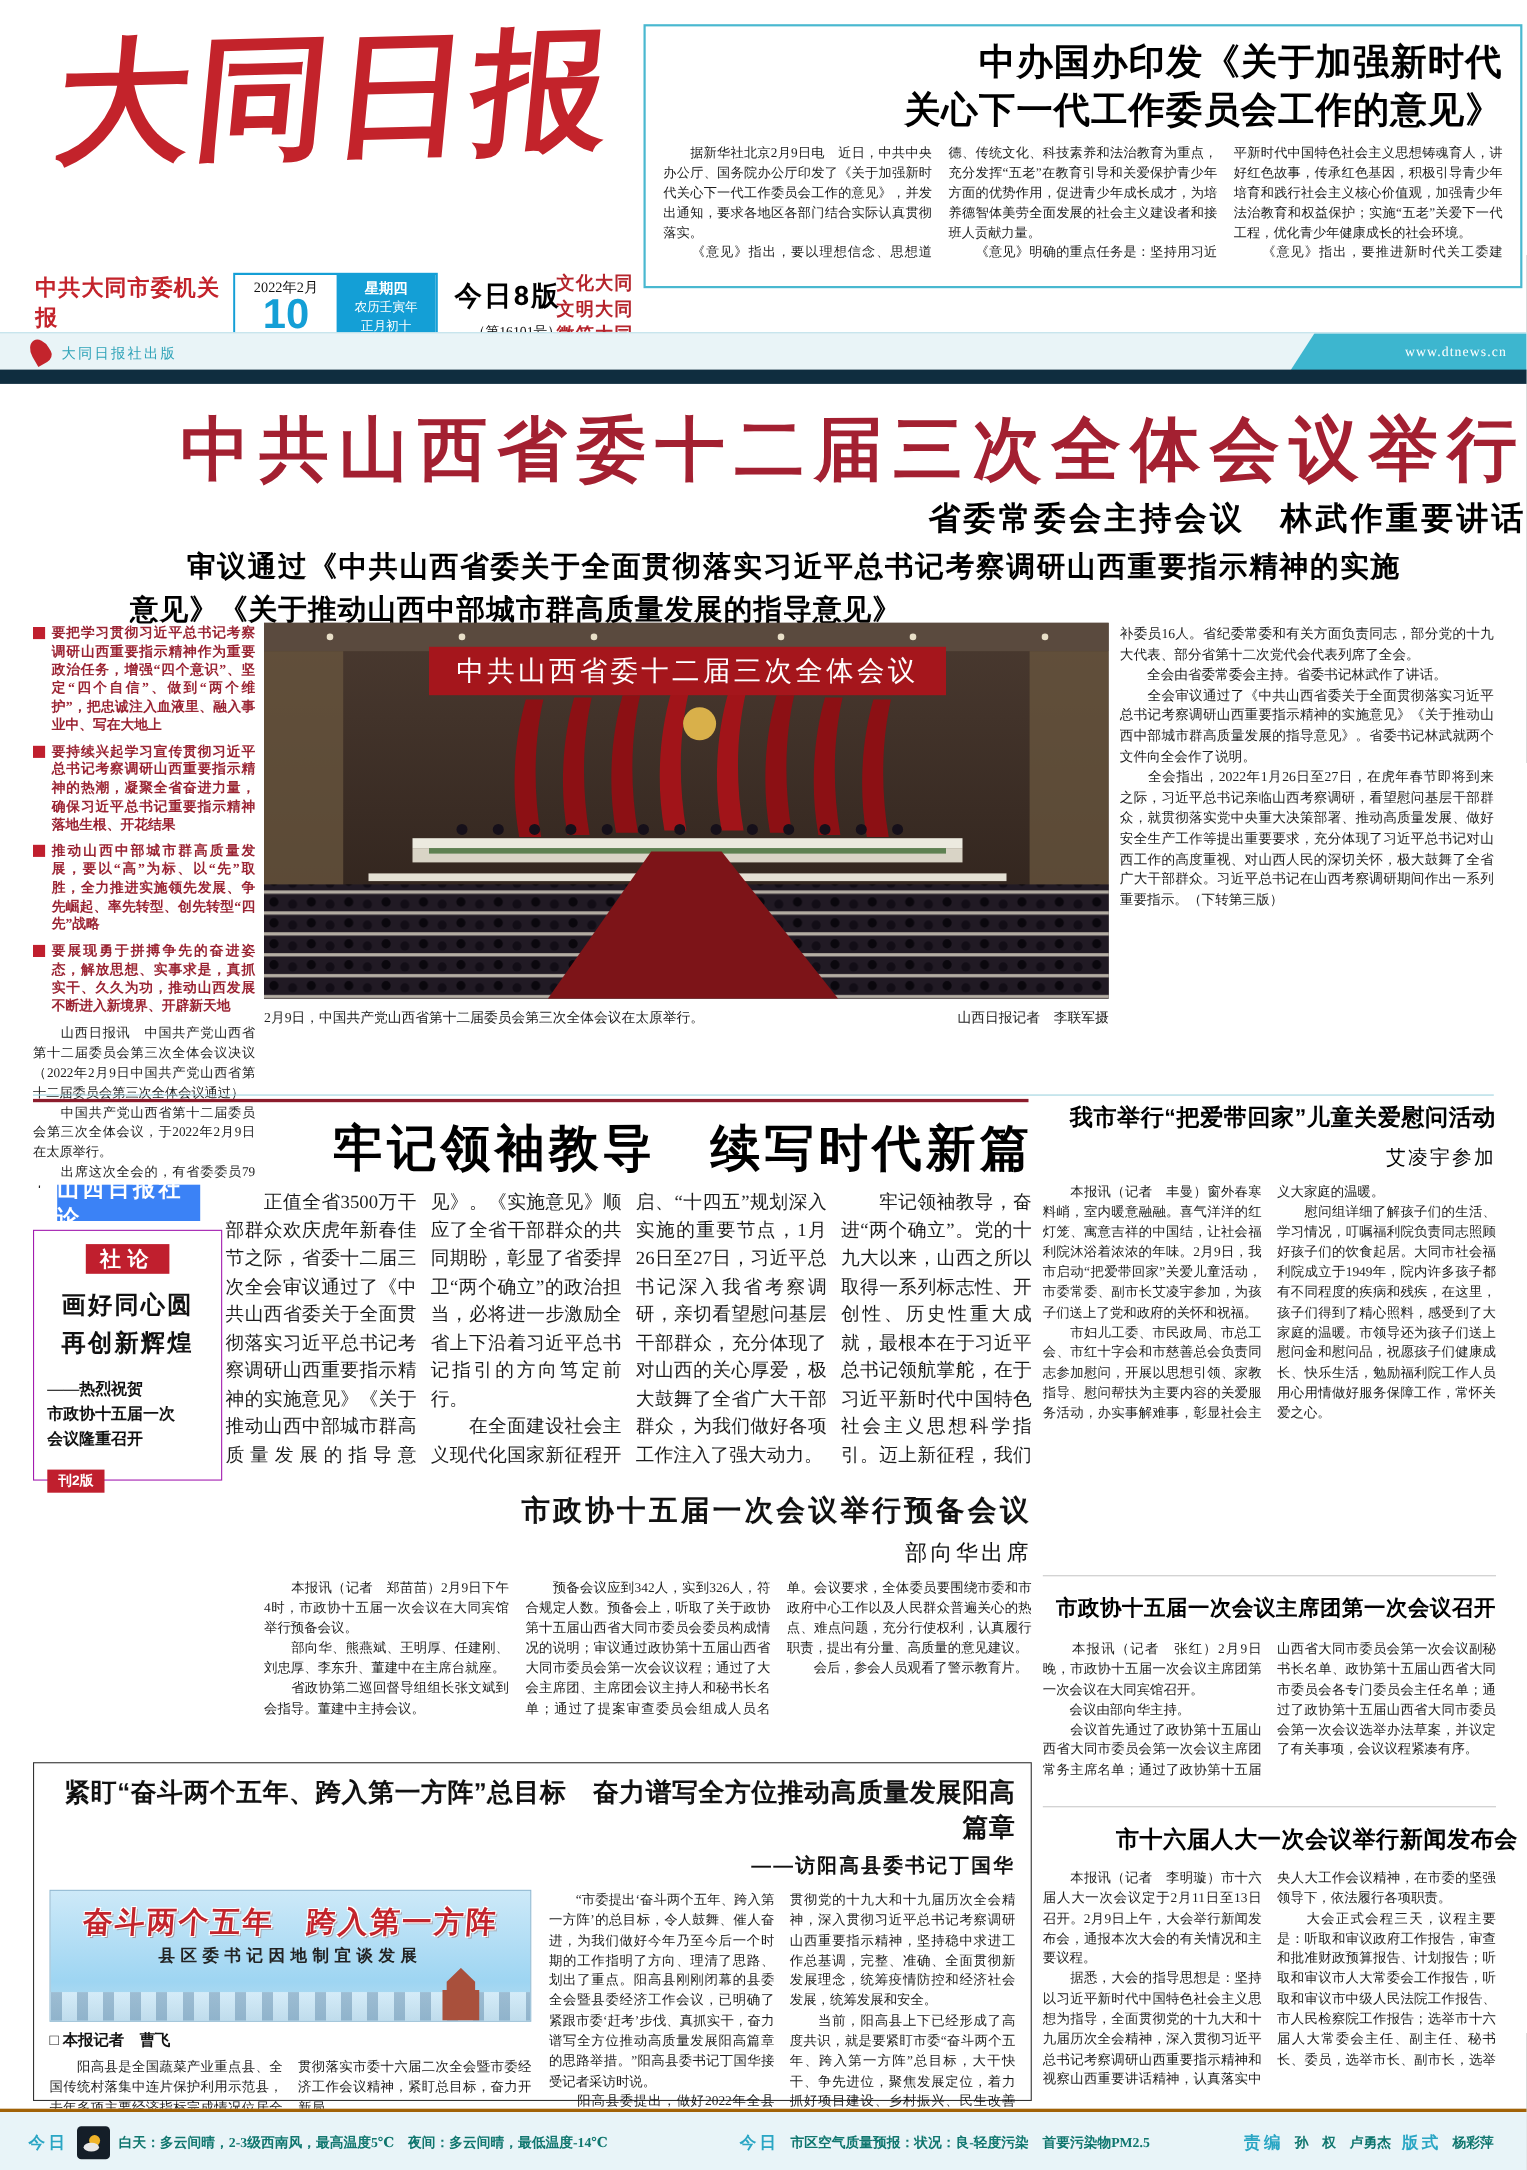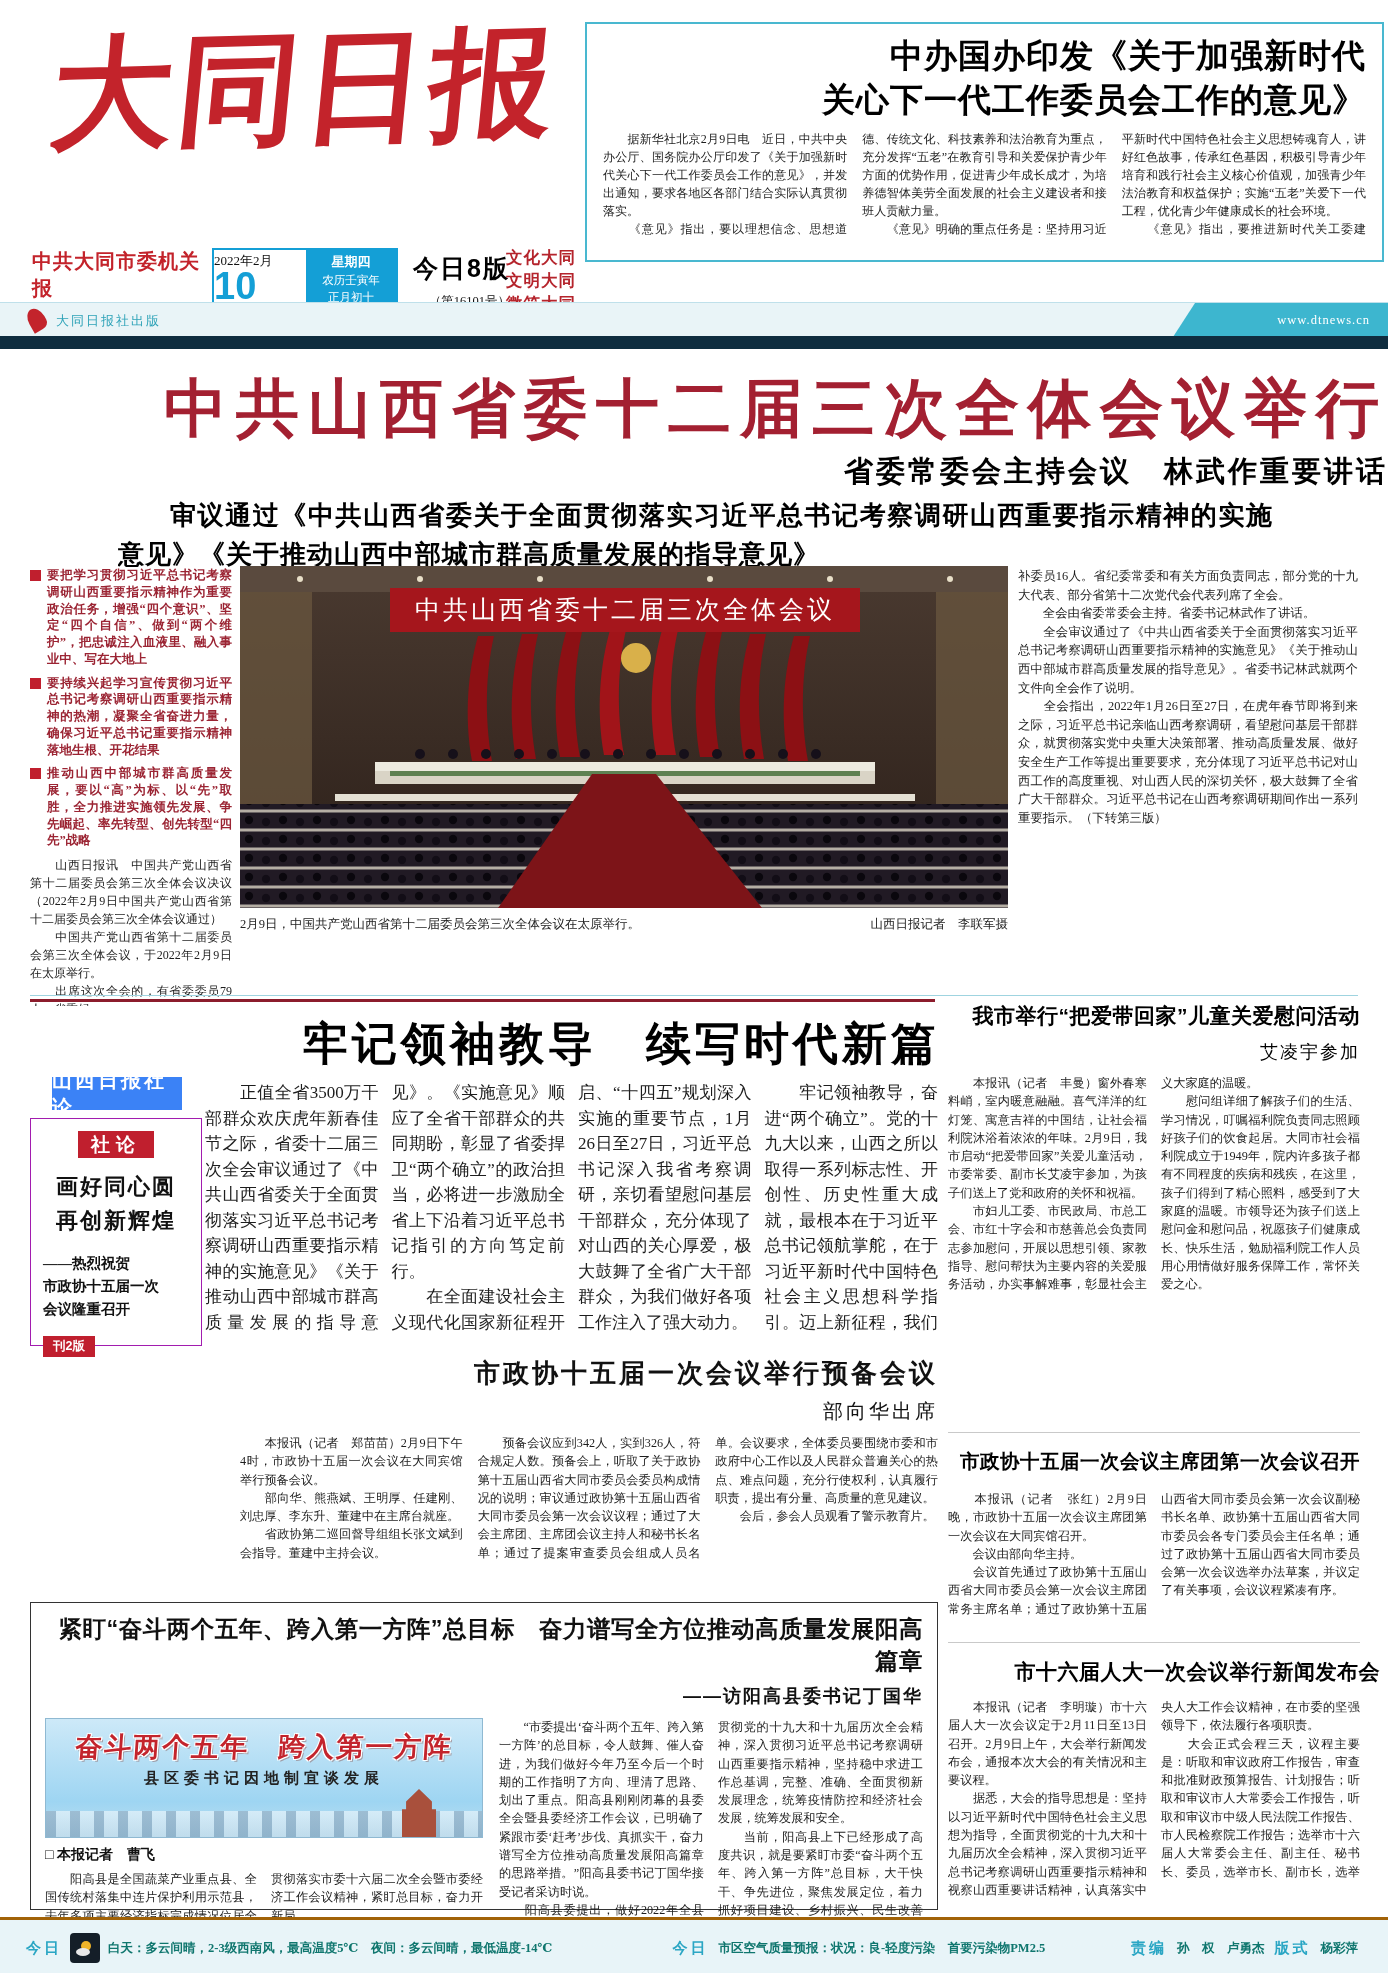--- a/index.html
+++ b/index.html
@@ -13,21 +13,21 @@
   .cols3{column-count:3;column-gap:15px;}
   .cols4{column-count:4;column-gap:13px;}
 
   
   .logo{font-size:122px;font-weight:bold;color:#c3232b;transform:skewX(-7deg) rotate(-1.5deg);
         letter-spacing:4px;line-height:1;font-family:"Liberation Serif","DejaVu Serif",serif;}
   .org-line{color:#c3232b;font-size:20px;letter-spacing:1px;}
   .org-rule{height:3px;background:#b9b9b9;margin-top:4px;width:190px;}
   .issn{font-size:12.5px;color:#222;margin-top:8px;}
   .datebox{display:flex;border:2px solid #149fd6;width:182px;height:56px;}
-  .datebox .white{width:92px;background:#fff;}
+  .datebox .white{width:92px;background:#fff;text-align:center;}
   .datebox .white .m{font-size:13px;margin-top:2px;}
   .datebox .white .d{font-size:38px;font-weight:bold;color:#149fd6;line-height:0.85;font-family:"Liberation Sans",sans-serif;}
   .datebox .cyan{flex:1;background:#149fd6;color:#fff;text-align:center;font-size:11.5px;line-height:1.45;padding-top:3px;}
   .datebox .cyan .wk{font-weight:bold;font-size:13px;}
   .pages{font-size:25px;letter-spacing:2px;color:#000;}
   .issue{font-size:12.5px;margin-top:8px;}
   .slogans{color:#b5242c;font-size:16.5px;font-weight:bold;line-height:1.4;letter-spacing:1px;}
 
   
   .trbox{border:2px solid #49b8d0;padding:10px 16px 8px;}
@@ -157,20 +157,24 @@
       <div class="sq"></div>
       <div class="tx">要把学习贯彻习近平总书记考察调研山西重要指示精神作为重要政治任务，增强“四个意识”、坚定“四个自信”、做到“两个维护”，把忠诚注入血液里、融入事业中、写在大地上</div>
     </div>
     <div class="bullet">
       <div class="sq"></div>
       <div class="tx">要持续兴起学习宣传贯彻习近平总书记考察调研山西重要指示精神的热潮，凝聚全省奋进力量，确保习近平总书记重要指示精神落地生根、开花结果</div>
     </div>
     <div class="bullet">
       <div class="sq"></div>
       <div class="tx">推动山西中部城市群高质量发展，要以“高”为标、以“先”取胜，全力推进实施领先发展、争先崛起、率先转型、创先转型“四先”战略</div>
+    </div>
+    <div class="bullet">
+      <div class="sq"></div>
+      <div class="tx">要展现勇于拼搏争先的奋进姿态，解放思想、实事求是，真抓实干、久久为功，推动山西发展不断进入新境界、开辟新天地</div>
     </div>
     <div class="body-txt" style="height:150px;font-size:12px;">　　山西日报讯　中国共产党山西省第十二届委员会第三次全体会议决议（2022年2月9日中国共产党山西省第十二届委员会第三次全体会议通过）
 　　中国共产党山西省第十二届委员会第三次全体会议，于2022年2月9日在太原举行。
 　　出席这次全会的，有省委委员79人，省委候</div>
   </div>
 
   <div class="abs" style="left:240px;top:566px;width:768px;">
     <svg width="768" height="342" viewBox="0 0 768 342">
       <defs>
         <linearGradient id="wall" x1="0" y1="0" x2="0" y2="1">

